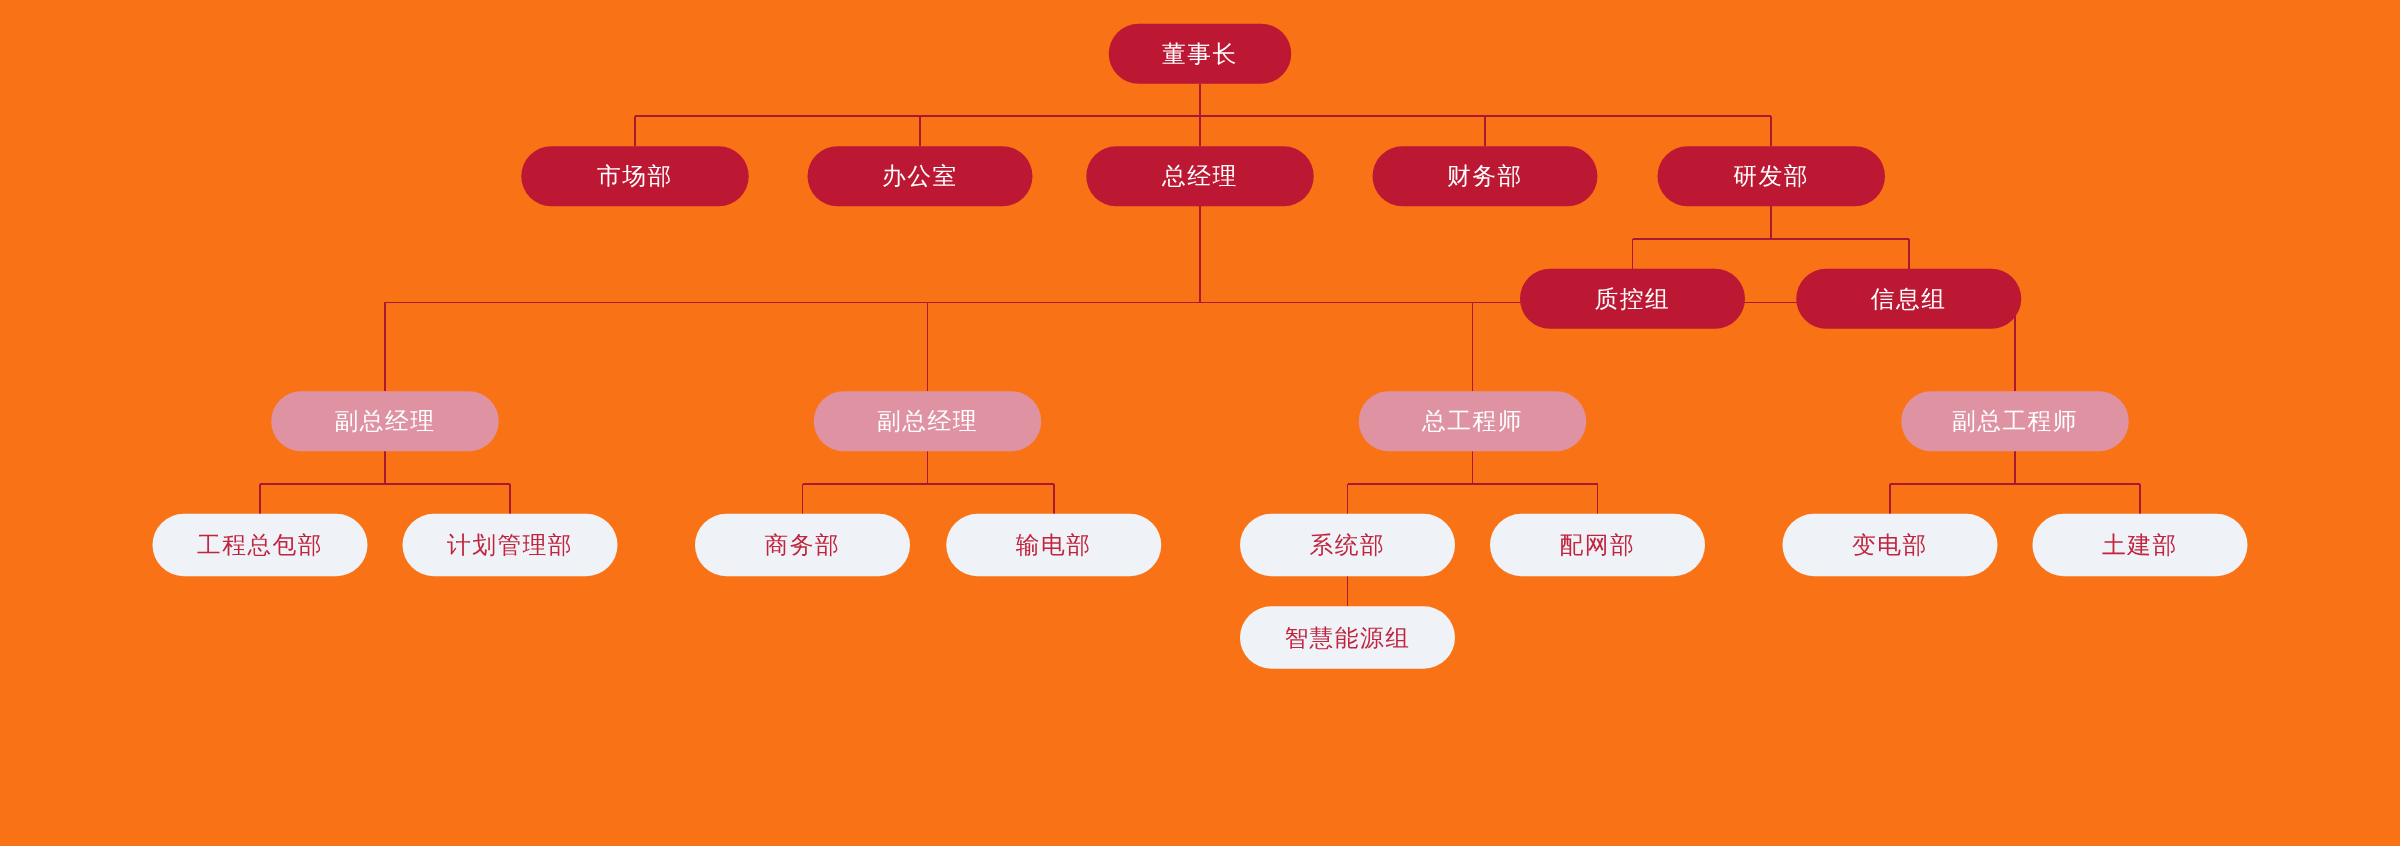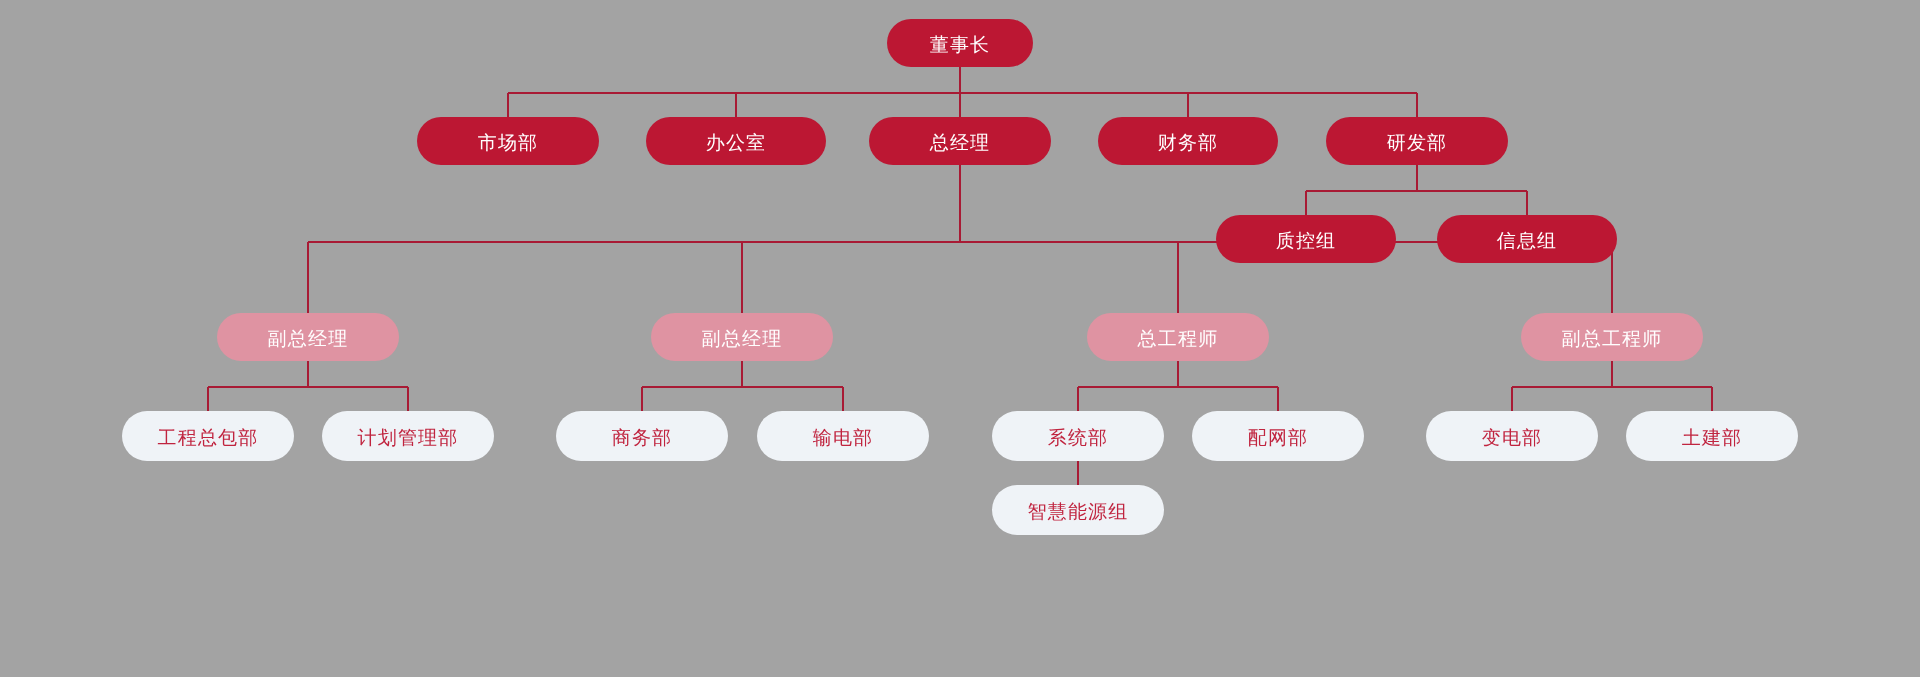--- a/index.html
+++ b/index.html
@@ -10,21 +10,21 @@
   body {
     width: 1920px;
     height: 677px;
     overflow: hidden;
     font-family: "Liberation Sans", "DejaVu Sans", sans-serif;
   }
   #chart-root {
     position: relative;
     width: 1920px;
     height: 677px;
-    background: #a3a3a3;
+    background: #f97316;
   }
   svg#org-svg {
     position: absolute;
     top: 0;
     left: 0;
     width: 1920px;
     height: 677px;
     display: block;
   }
   .node-label {

